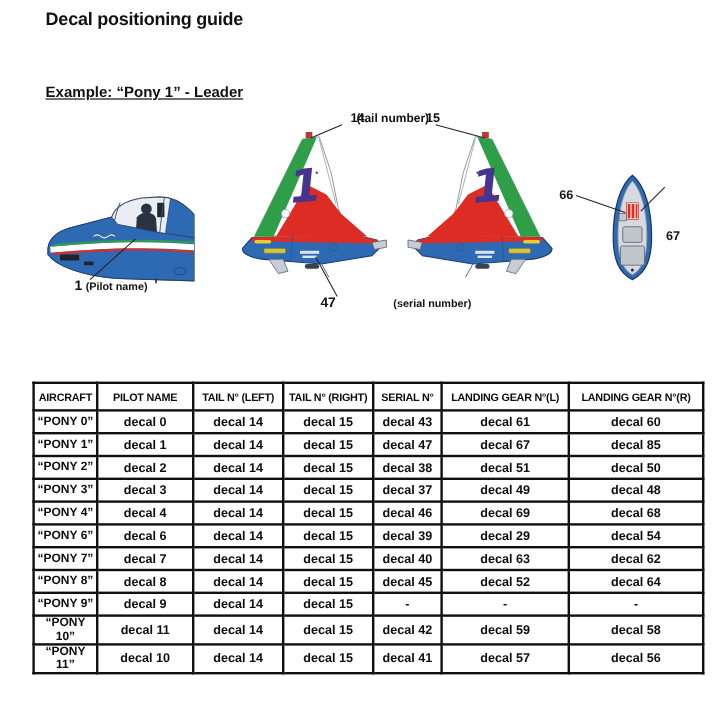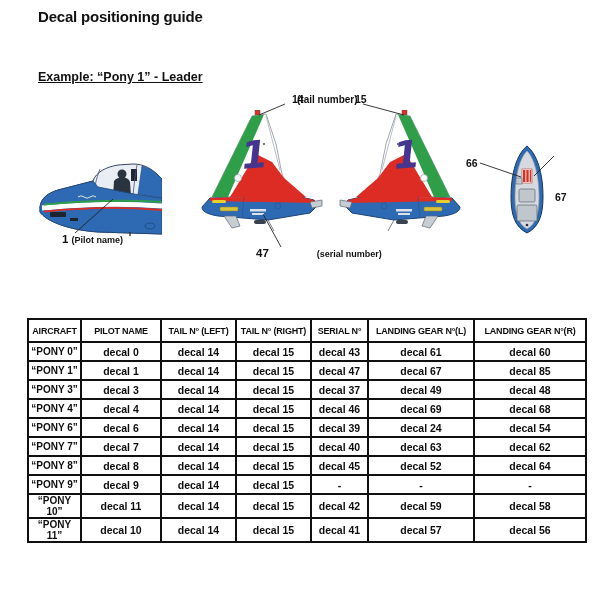--- a/index.html
+++ b/index.html
@@ -113,21 +113,21 @@
 
   <span class="ann ann-num" style="left:276px;top:93px;margin-left:16px;">14</span>
   <span class="ann" style="left:297px;top:94px;font-size:10px;text-align:center;">(tail number)</span>
   <span class="ann ann-num" style="left:355px;top:93px;">15</span>
 
   <span class="ann ann-pair" style="left:62px;top:233px;">
     <span class="big-num">1</span>
     <span class="small-cap">(Pilot name)</span>
   </span>
 
-  <span class="ann ann-pair" style="left:256px;top:247px;gap:48px;">
+  <span class="ann ann-pair" style="left:267px;top:247px;gap:48px;">
     <span class="big-num">47</span>
     <span class="small-cap">(serial number)</span>
   </span>
 
   <span class="ann ann-num" style="left:466px;top:157px;">66</span>
   <span class="ann ann-num" style="left:555px;top:151px;margin-top:40px;">67</span>
 
 
   <table class="tbl">
     <colgroup>
@@ -165,20 +165,29 @@
         <tr>
           <td>“PONY 1”</td>
           <td>decal 1</td>
           <td>decal 14</td>
           <td>decal 15</td>
           <td>decal 47</td>
           <td>decal 67</td>
           <td>decal 85</td>
         </tr>
 
+        <tr>
+          <td>“PONY 2”</td>
+          <td>decal 2</td>
+          <td>decal 14</td>
+          <td>decal 15</td>
+          <td>decal 38</td>
+          <td>decal 51</td>
+          <td>decal 50</td>
+        </tr>
 
         <tr>
           <td>“PONY 3”</td>
           <td>decal 3</td>
           <td>decal 14</td>
           <td>decal 15</td>
           <td>decal 37</td>
           <td>decal 49</td>
           <td>decal 48</td>
         </tr>
@@ -193,21 +202,21 @@
           <td>decal 68</td>
         </tr>
 
 
         <tr>
           <td>“PONY 6”</td>
           <td>decal 6</td>
           <td>decal 14</td>
           <td>decal 15</td>
           <td>decal 39</td>
-          <td>decal 24</td>
+          <td>decal 29</td>
           <td>decal 54</td>
         </tr>
 
         <tr>
           <td>“PONY 7”</td>
           <td>decal 7</td>
           <td>decal 14</td>
           <td>decal 15</td>
           <td>decal 40</td>
           <td>decal 63</td>

